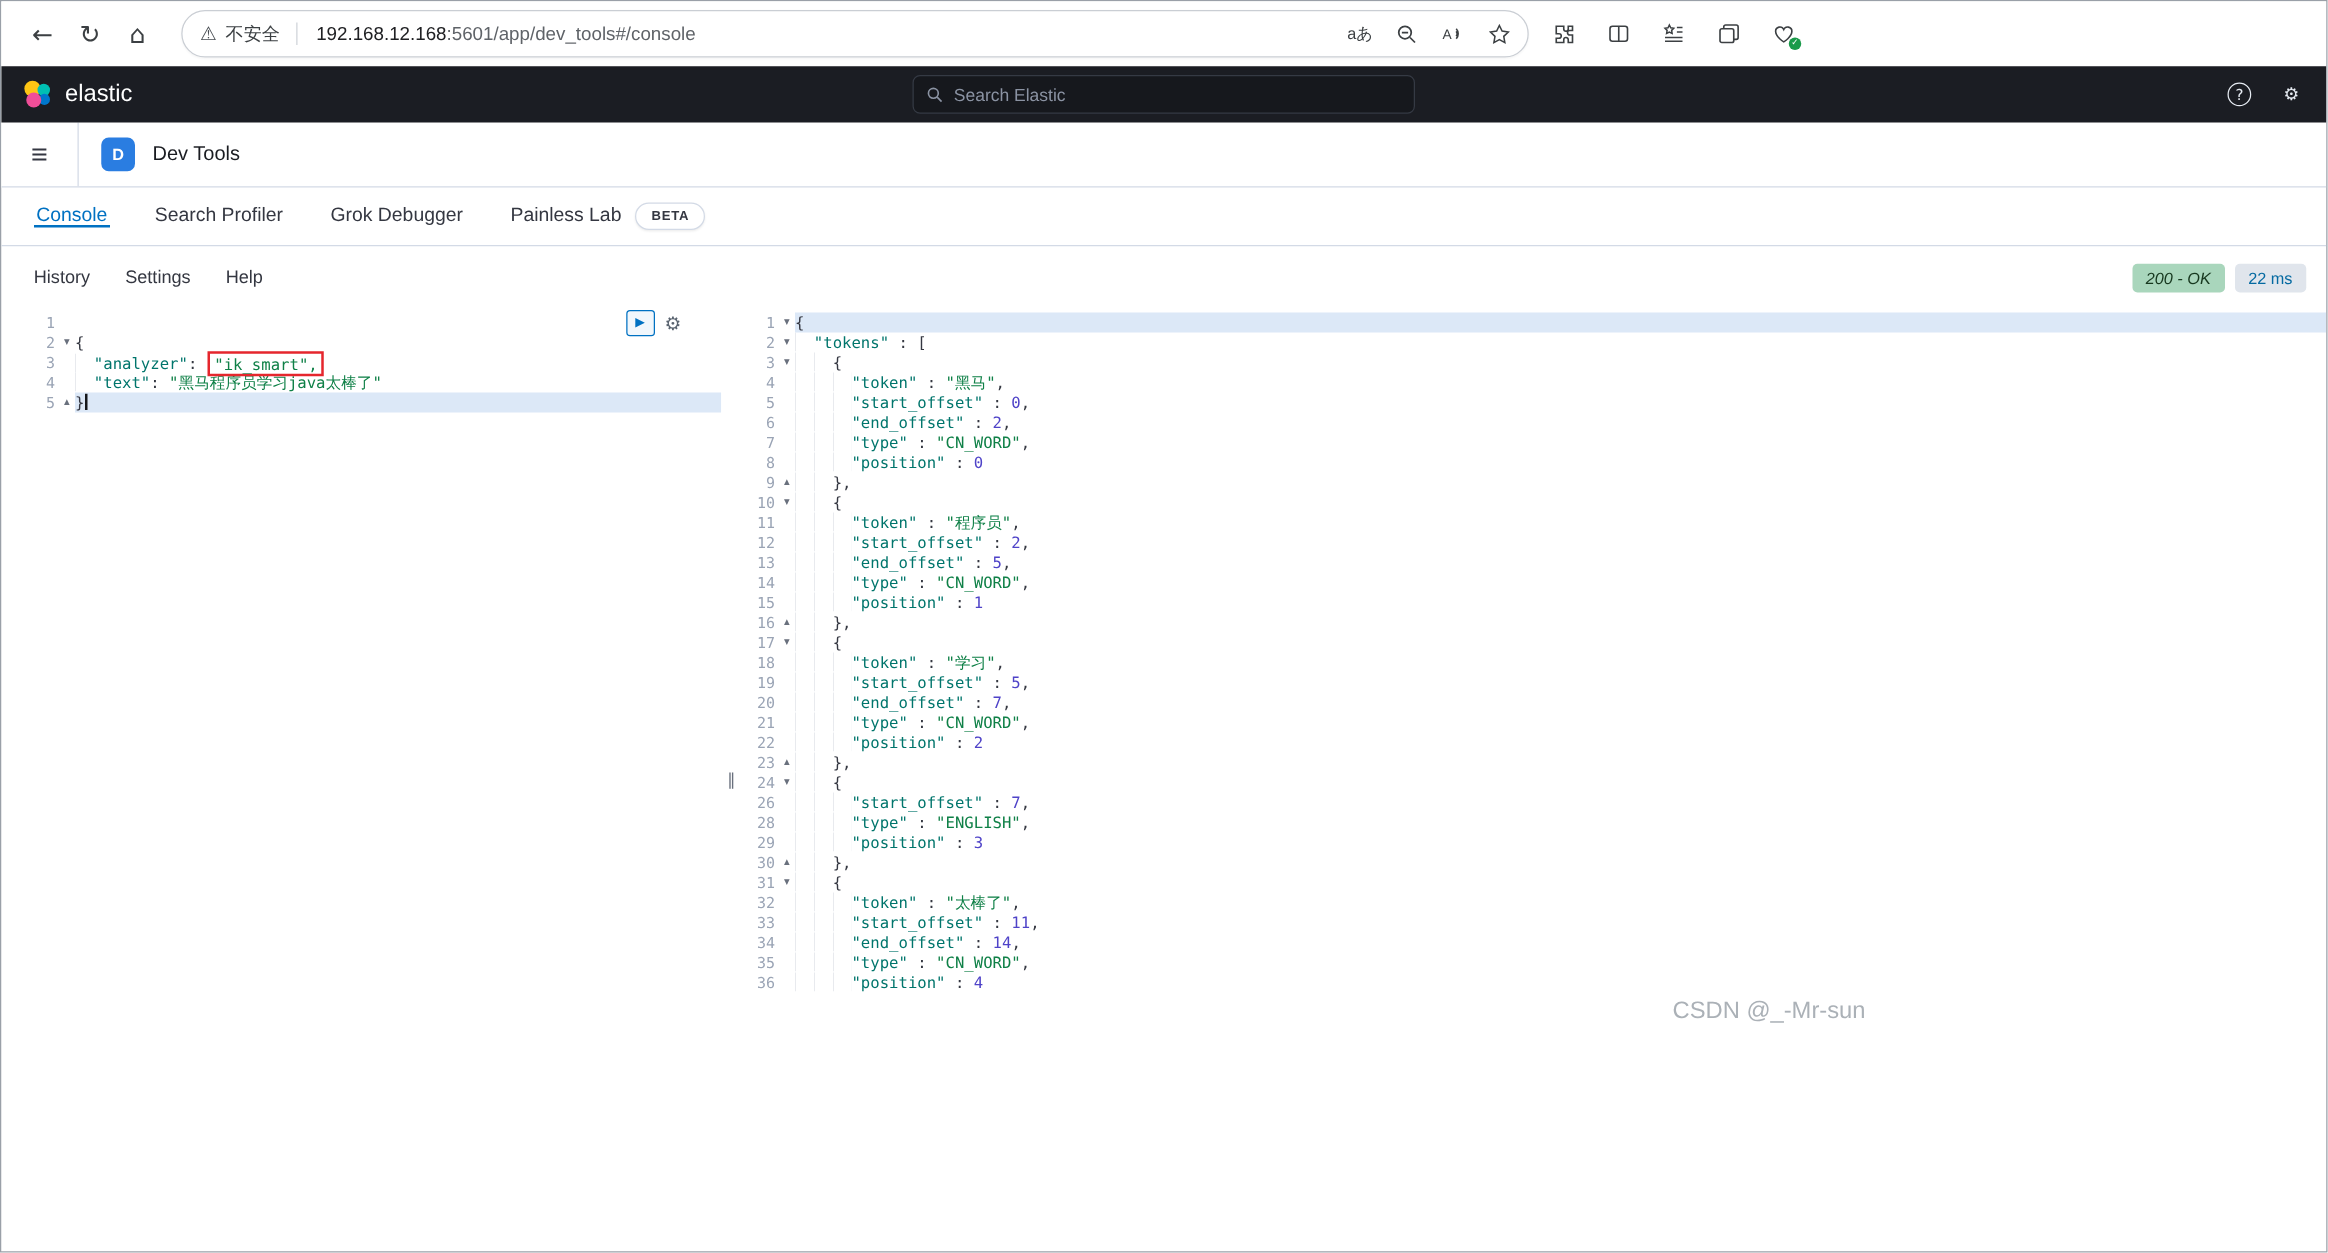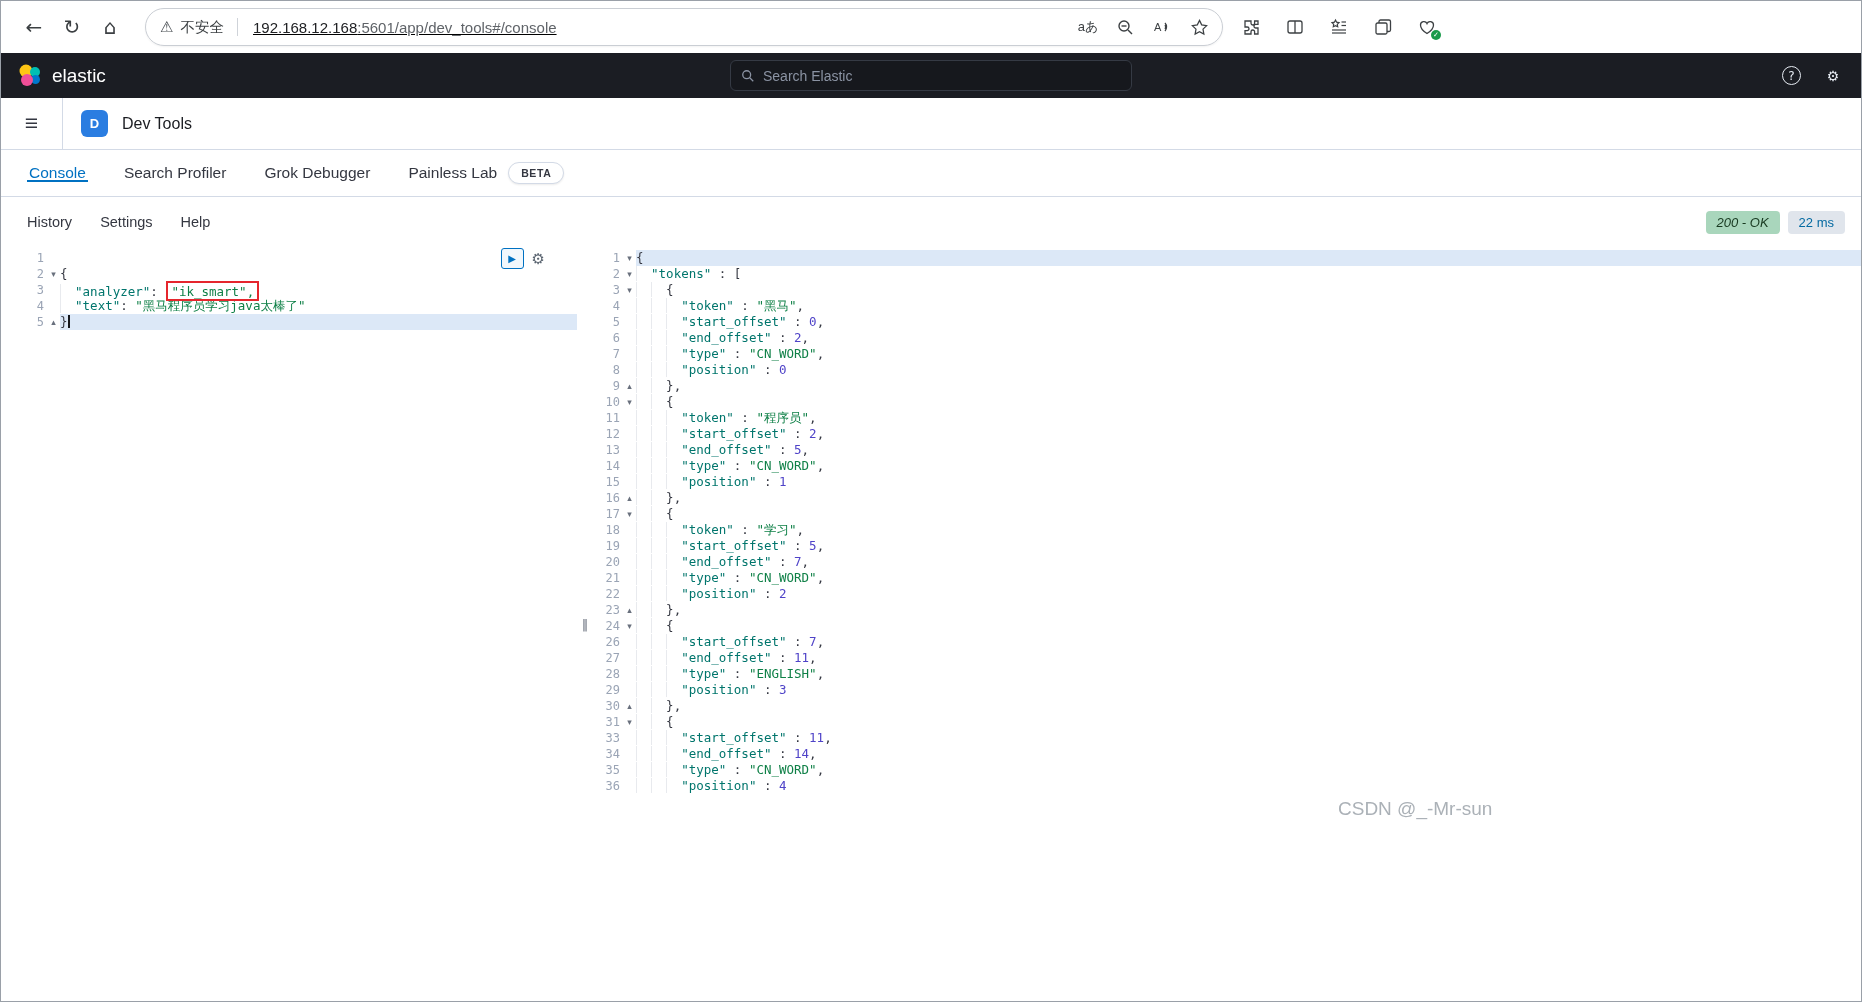--- a/index.html
+++ b/index.html
@@ -13,21 +13,21 @@
 
   
   .browser-bar { height:52px; display:flex; align-items:center; padding:0 12px 0 14px; background:#fff; }
   .nav-icon { width:38px; height:36px; display:flex; align-items:center; justify-content:center;
     font-size:20px; color:#3c4043; font-family:"DejaVu Sans", sans-serif; border-radius:6px; }
   .url-bar { width:1078px; height:38px; margin-left:16px; border:1px solid #caced4; border-radius:19px;
     display:flex; align-items:center; padding:0 8px 0 14px; gap:7px; box-shadow:0 1px 2px rgba(0,0,0,.05); }
   .warn-icon { color:#474c51; font-size:15px; font-family:"DejaVu Sans", sans-serif; }
   .sec-label { color:#3c4043; font-size:14.5px; }
   .vdiv { width:1px; height:18px; background:#cfd3d9; margin:0 8px 0 6px; }
-  .url-text { font-size:15px; flex:1; white-space:nowrap; overflow:hidden;text-decoration:underline; }
+  .url-text { font-size:15px; flex:1; white-space:nowrap; overflow:hidden; }
   .url-host { color:#202124; }
   .url-rest { color:#5f6368; }
   .bar-icon { width:30px; height:30px; display:flex; align-items:center; justify-content:center;
     color:#3c4043; font-size:13px; border-radius:6px; flex:none; }
   .chrome-right { display:flex; align-items:center; margin-left:12px; gap:12px; }
   .chrome-right .bar-icon { width:32px; }
   .essentials { position:relative; }
   .green-dot { position:absolute; right:2px; bottom:2px; width:10px; height:10px; border-radius:50%;
     background:#1a9a4a; color:#fff; font-size:7px; line-height:10px; text-align:center; }
 
@@ -269,25 +269,25 @@
           <div class="code-line"><span class="gutter-num">16</span><span class="fold">▴</span><span class="code-text"><span class="tok-ind">    </span><span class="tok-p">},</span></span></div>
           <div class="code-line"><span class="gutter-num">17</span><span class="fold">▾</span><span class="code-text"><span class="tok-ind">    </span><span class="tok-p">{</span></span></div>
           <div class="code-line"><span class="gutter-num">18</span><span class="fold"></span><span class="code-text"><span class="tok-ind">      </span><span class="tok-k">"token"</span><span class="tok-p"> : </span><span class="tok-s">"学习"</span><span class="tok-p">,</span></span></div>
           <div class="code-line"><span class="gutter-num">19</span><span class="fold"></span><span class="code-text"><span class="tok-ind">      </span><span class="tok-k">"start_offset"</span><span class="tok-p"> : </span><span class="tok-num">5</span><span class="tok-p">,</span></span></div>
           <div class="code-line"><span class="gutter-num">20</span><span class="fold"></span><span class="code-text"><span class="tok-ind">      </span><span class="tok-k">"end_offset"</span><span class="tok-p"> : </span><span class="tok-num">7</span><span class="tok-p">,</span></span></div>
           <div class="code-line"><span class="gutter-num">21</span><span class="fold"></span><span class="code-text"><span class="tok-ind">      </span><span class="tok-k">"type"</span><span class="tok-p"> : </span><span class="tok-s">"CN_WORD"</span><span class="tok-p">,</span></span></div>
           <div class="code-line"><span class="gutter-num">22</span><span class="fold"></span><span class="code-text"><span class="tok-ind">      </span><span class="tok-k">"position"</span><span class="tok-p"> : </span><span class="tok-num">2</span></span></div>
           <div class="code-line"><span class="gutter-num">23</span><span class="fold">▴</span><span class="code-text"><span class="tok-ind">    </span><span class="tok-p">},</span></span></div>
           <div class="code-line"><span class="gutter-num">24</span><span class="fold">▾</span><span class="code-text"><span class="tok-ind">    </span><span class="tok-p">{</span></span></div>
           <div class="code-line"><span class="gutter-num">26</span><span class="fold"></span><span class="code-text"><span class="tok-ind">      </span><span class="tok-k">"start_offset"</span><span class="tok-p"> : </span><span class="tok-num">7</span><span class="tok-p">,</span></span></div>
-          <div class="code-line"><span class="gutter-num">27</span><span class="fold"></span><span class="code-text"><span class="tok-ind">      </span><span class="tok-k">"end_offset"</span><span class="tok-p"> : </span><span class="tok-num">11</span><span class="tok-p">,</span></span></div>
           <div class="code-line"><span class="gutter-num">28</span><span class="fold"></span><span class="code-text"><span class="tok-ind">      </span><span class="tok-k">"type"</span><span class="tok-p"> : </span><span class="tok-s">"ENGLISH"</span><span class="tok-p">,</span></span></div>
           <div class="code-line"><span class="gutter-num">29</span><span class="fold"></span><span class="code-text"><span class="tok-ind">      </span><span class="tok-k">"position"</span><span class="tok-p"> : </span><span class="tok-num">3</span></span></div>
           <div class="code-line"><span class="gutter-num">30</span><span class="fold">▴</span><span class="code-text"><span class="tok-ind">    </span><span class="tok-p">},</span></span></div>
           <div class="code-line"><span class="gutter-num">31</span><span class="fold">▾</span><span class="code-text"><span class="tok-ind">    </span><span class="tok-p">{</span></span></div>
+          <div class="code-line"><span class="gutter-num">32</span><span class="fold"></span><span class="code-text"><span class="tok-ind">      </span><span class="tok-k">"token"</span><span class="tok-p"> : </span><span class="tok-s">"太棒了"</span><span class="tok-p">,</span></span></div>
           <div class="code-line"><span class="gutter-num">33</span><span class="fold"></span><span class="code-text"><span class="tok-ind">      </span><span class="tok-k">"start_offset"</span><span class="tok-p"> : </span><span class="tok-num">11</span><span class="tok-p">,</span></span></div>
           <div class="code-line"><span class="gutter-num">34</span><span class="fold"></span><span class="code-text"><span class="tok-ind">      </span><span class="tok-k">"end_offset"</span><span class="tok-p"> : </span><span class="tok-num">14</span><span class="tok-p">,</span></span></div>
           <div class="code-line"><span class="gutter-num">35</span><span class="fold"></span><span class="code-text"><span class="tok-ind">      </span><span class="tok-k">"type"</span><span class="tok-p"> : </span><span class="tok-s">"CN_WORD"</span><span class="tok-p">,</span></span></div>
           <div class="code-line"><span class="gutter-num">36</span><span class="fold"></span><span class="code-text"><span class="tok-ind">      </span><span class="tok-k">"position"</span><span class="tok-p"> : </span><span class="tok-num">4</span></span></div>
         </div>
     </div>
   </div>
 
   <div class="watermark">CSDN @_-Mr-sun</div>
 </div>

